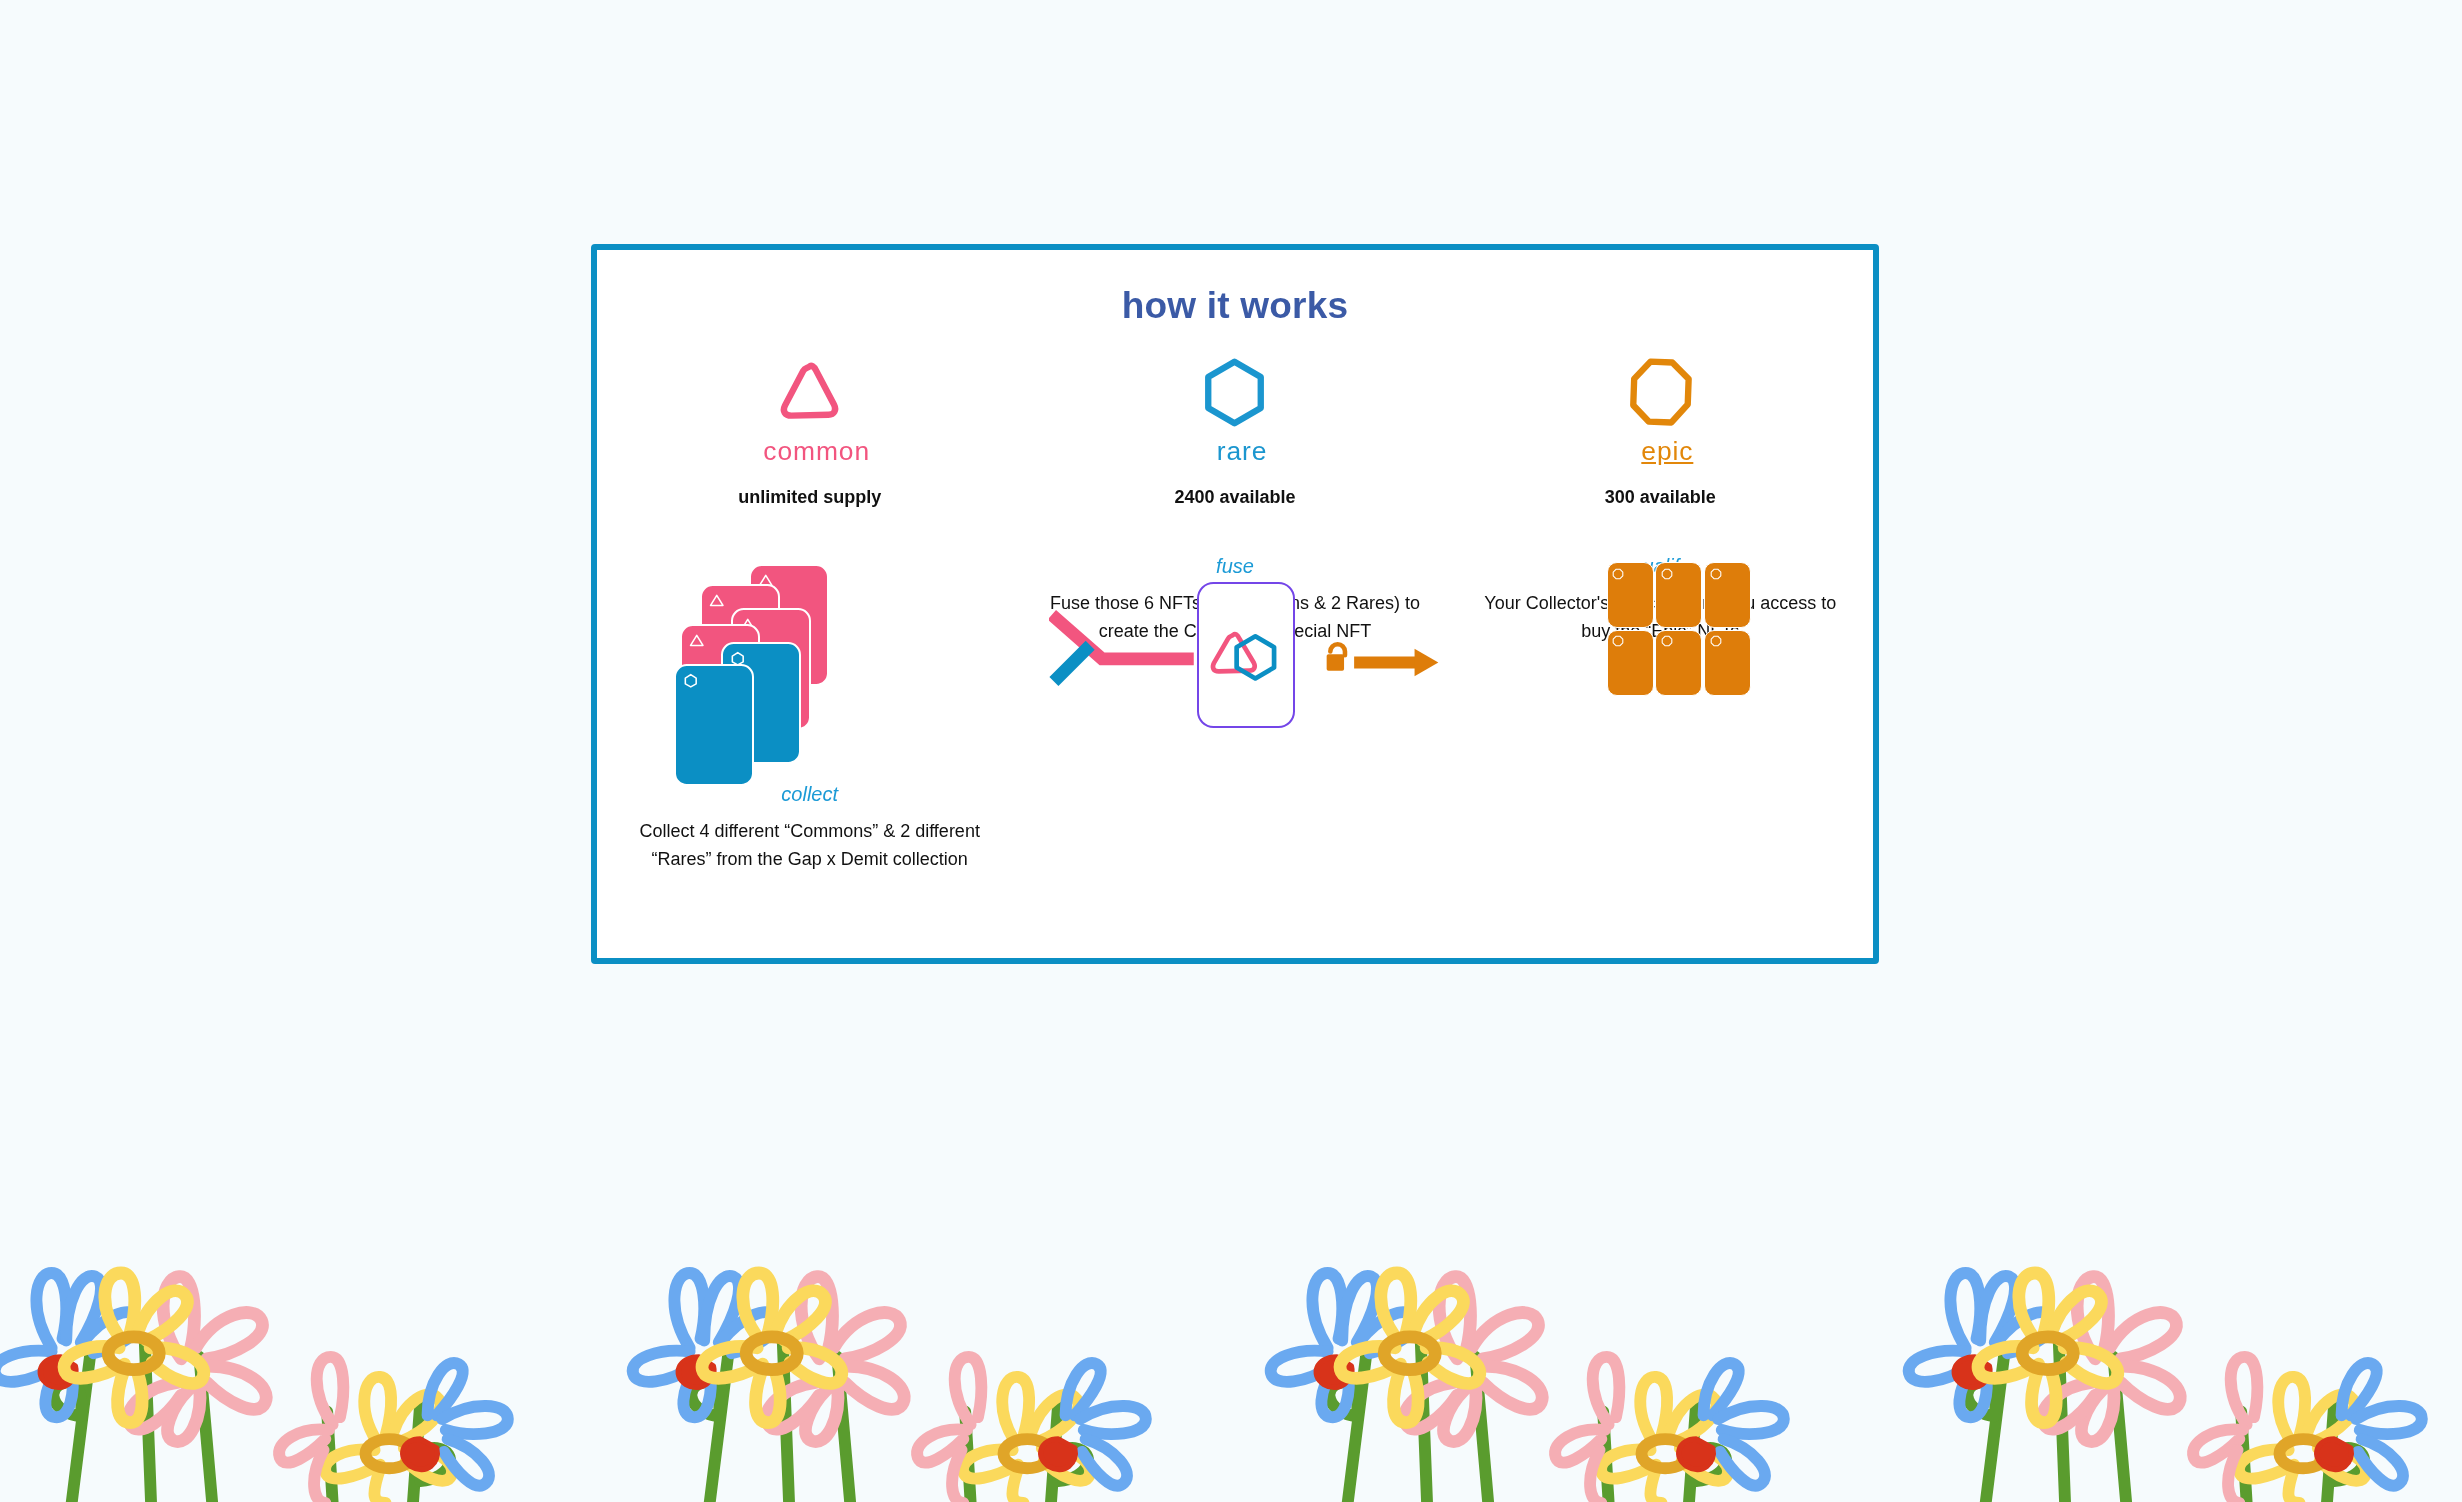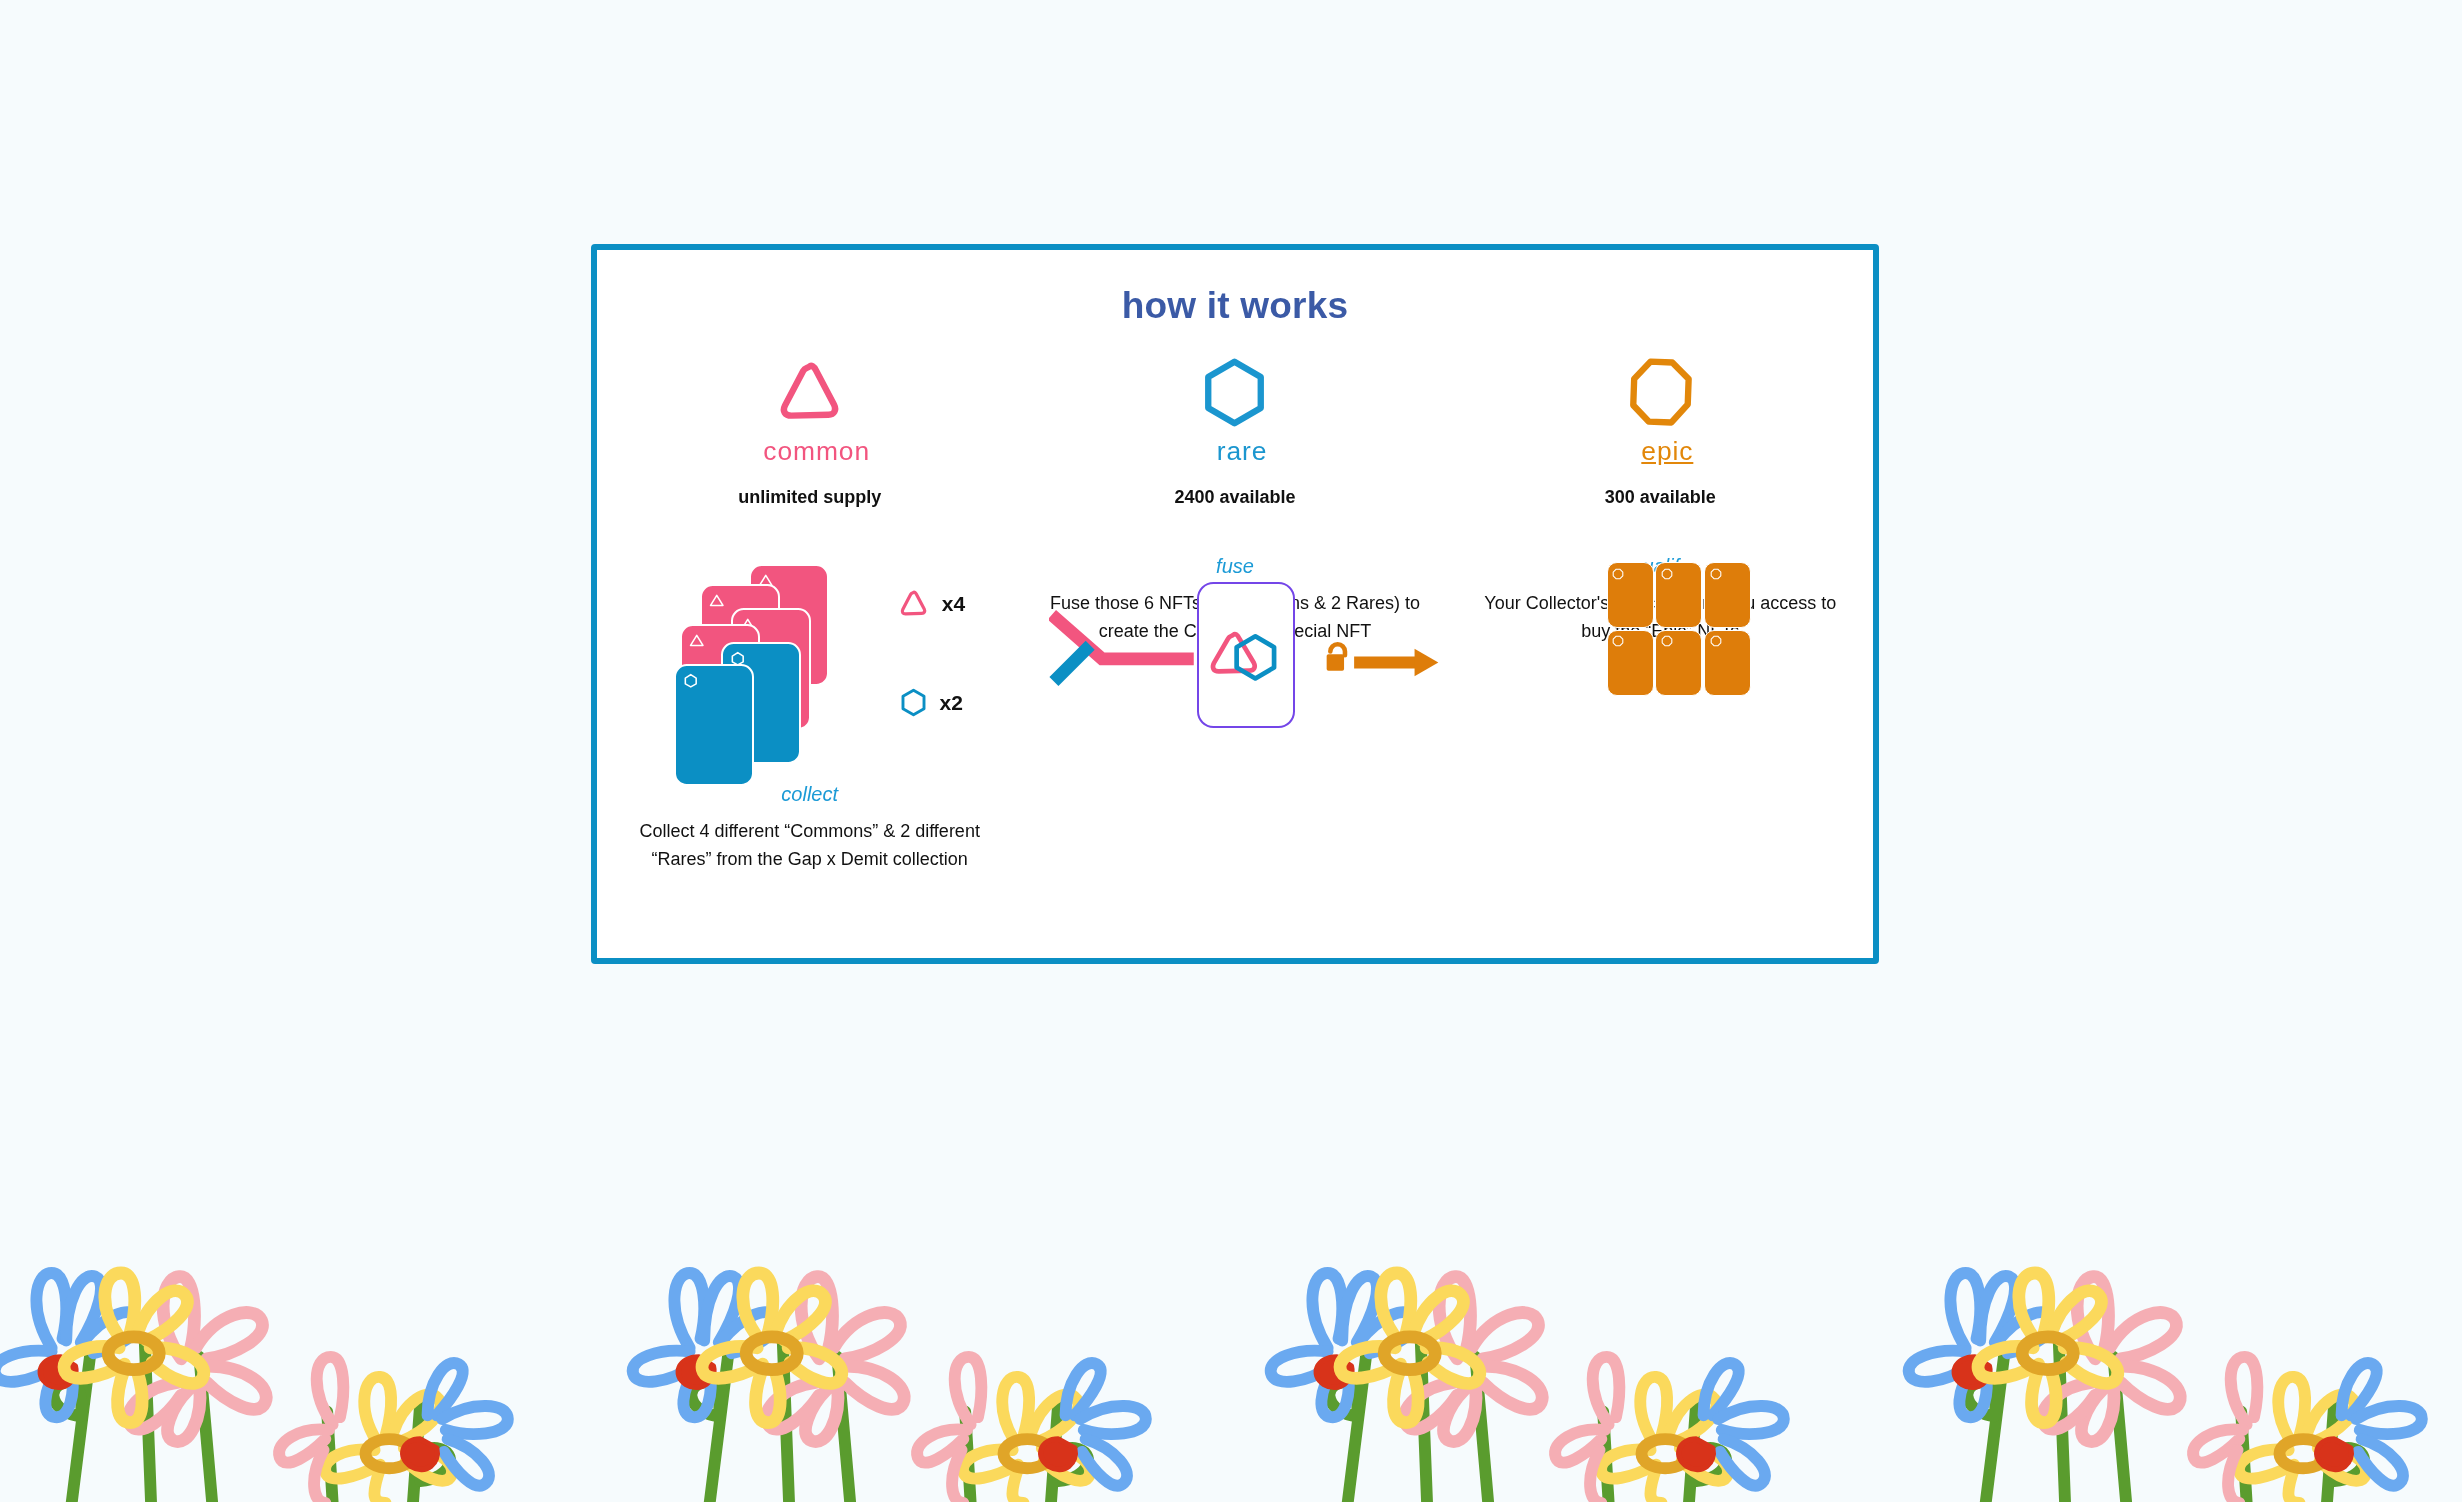--- a/index.html
+++ b/index.html
@@ -217,34 +217,20 @@
               <path d="M10 2 L17 6.5 L17 14 L10 18 L3 14 L3 6.5 Z" fill="none" stroke="#fff" stroke-width="2" stroke-linejoin="round"></path>
             </svg>
           </div>
           <div class="nft-card blue" style="left:0px;  top:100px;">
             <svg class="mini" viewBox="0 0 20 20">
               <path d="M10 2 L17 6.5 L17 14 L10 18 L3 14 L3 6.5 Z" fill="none" stroke="#fff" stroke-width="2" stroke-linejoin="round"></path>
             </svg>
           </div>
         </div>
 
-        <div class="count-group">
-          <div class="count-item" style="top:38px; left:0;">
-            <svg width="31" height="29" viewBox="0 0 78 72">
-              <path d="M39 8 C41 6 44 8 46 12 L66 50 C69 56 66 61 60 61 L19 62 C12 62 9 57 12 51 L32 13 C34 9 37 10 39 8 Z" fill="none" stroke="#f2557f" stroke-width="8" stroke-linecap="round" stroke-linejoin="round"></path>
-            </svg>
-            <span class="count-label">x4</span>
-          </div>
-          <div class="count-item" style="top:137px; left:1.8px;">
-            <svg width="27" height="29" viewBox="0 0 74 80">
-              <path d="M37 6 L66 23 L66 57 L37 74 L8 57 L8 23 Z" fill="none" stroke="#0b8fc4" stroke-width="8" stroke-linecap="round" stroke-linejoin="round"></path>
-            </svg>
-            <span class="count-label">x2</span>
-          </div>
-        </div>
 
       </div>
       <div class="step-title">collect</div>
       <div class="step-desc">Collect 4 different “Commons” &amp; 2 different “Rares” from the Gap x Demit collection</div>
     </div>
 
     <div class="step-col">
       <div class="step-art fuse-art">
 
         <svg width="146" height="109" style="position:absolute; left:27px; top:57px;" viewBox="0 0 160 120">

